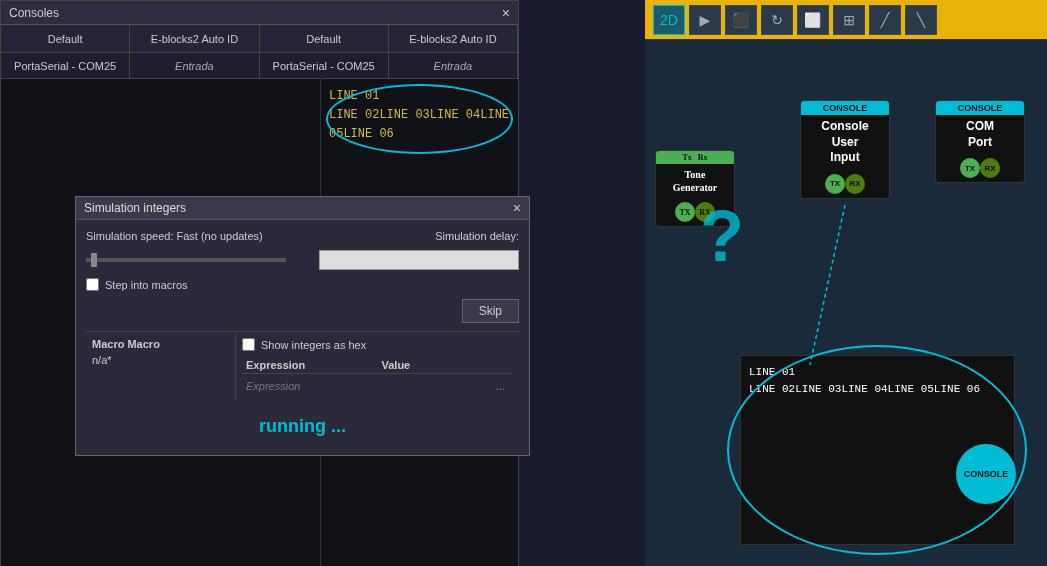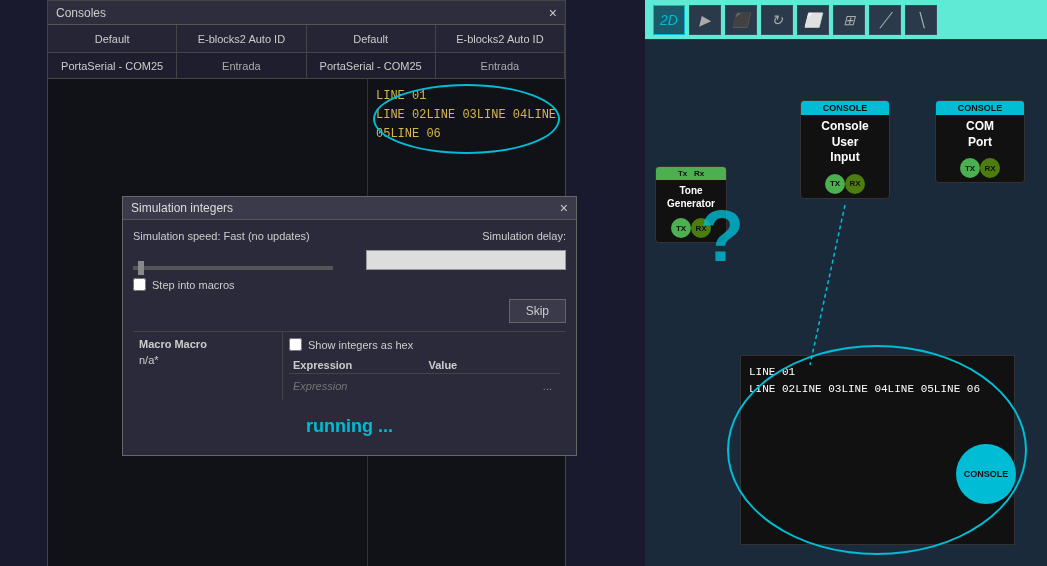--- a/index.html
+++ b/index.html
@@ -13,21 +13,20 @@
     }
 
     
     .consoles-panel {
       position: absolute;
       left: 0; top: 0;
       width: 519px;
       height: 566px;
       background: #1e1e2e;
       border: 1px solid #444;
-      margin-left: 47px;
     }
 
     .consoles-titlebar {
       background: #2d2d3d;
       height: 24px;
       display: flex;
       align-items: center;
       padding: 0 8px;
       border-bottom: 1px solid #555;
       justify-content: space-between;
@@ -80,20 +79,21 @@
       align-items: center;
       justify-content: center;
       color: #ccc;
       font-size: 11px;
       border-right: 1px solid #444;
       padding: 0 8px;
     }
 
     .tab-cell2.entrada {
       color: #aaa;
+      font-style: italic;
     }
 
     
     .console-content {
       position: relative;
       height: calc(566px - 24px - 28px - 26px);
       display: flex;
     }
 
     .console-left {
@@ -159,21 +159,21 @@
       color: #ddd;
       font-size: 12px;
     }
 
     .sim-dialog-body {
       padding: 10px;
     }
 
     .sim-row {
       display: flex;
-      align-items: flex-end;
+      align-items: center;
       margin-bottom: 8px;
       gap: 16px;
     }
 
     .sim-label {
       color: #ccc;
       font-size: 11px;
     }
 
     .sim-slider-container {
@@ -323,27 +323,26 @@
       background: #1a2a3a;
     }
 
     
     .toolbar {
       position: absolute;
       top: 0;
       left: 0;
       right: 0;
       height: 40px;
-      background: #5eead4;
+      background: #eab308;
       display: flex;
       align-items: center;
       padding: 8px 8px;
       gap: 4px;
       border-bottom: 1px solid #333;
-      font-style: italic;
     }
 
     .toolbar-btn {
       width: 32px;
       height: 30px;
       background: #2a3a4a;
       border: 1px solid #3a4a5a;
       color: #aaa;
       display: flex;
       align-items: center;
@@ -593,21 +592,21 @@
     <div class="toolbar-btn">⬛</div>
     <div class="toolbar-btn">↻</div>
     <div class="toolbar-btn">⬜</div>
     <div class="toolbar-btn">⊞</div>
     <div class="toolbar-btn">╱</div>
     <div class="toolbar-btn">╲</div>
   </div>
 
   <div class="diagram-canvas">
 
-    <div class="component-block" style="left:10px; top:126px; width:72px;">
+    <div class="component-block" style="left:10px; top:110px; width:80px;font-family:Liberation Serif, serif;">
       <div class="component-label-top label-green" style="font-size:8px; padding:2px 4px;">Tx &nbsp; Rx</div>
       <div class="component-title" style="font-size:10px;">Tone<br>Generator</div>
       <div class="component-pins">
         <div class="pin pin-green">TX</div>
         <div class="pin pin-red">RX</div>
       </div>
     </div>
 
     <div class="component-block" style="left:155px; top:60px; width:90px;">
       <div class="component-label-top label-console">CONSOLE</div>

